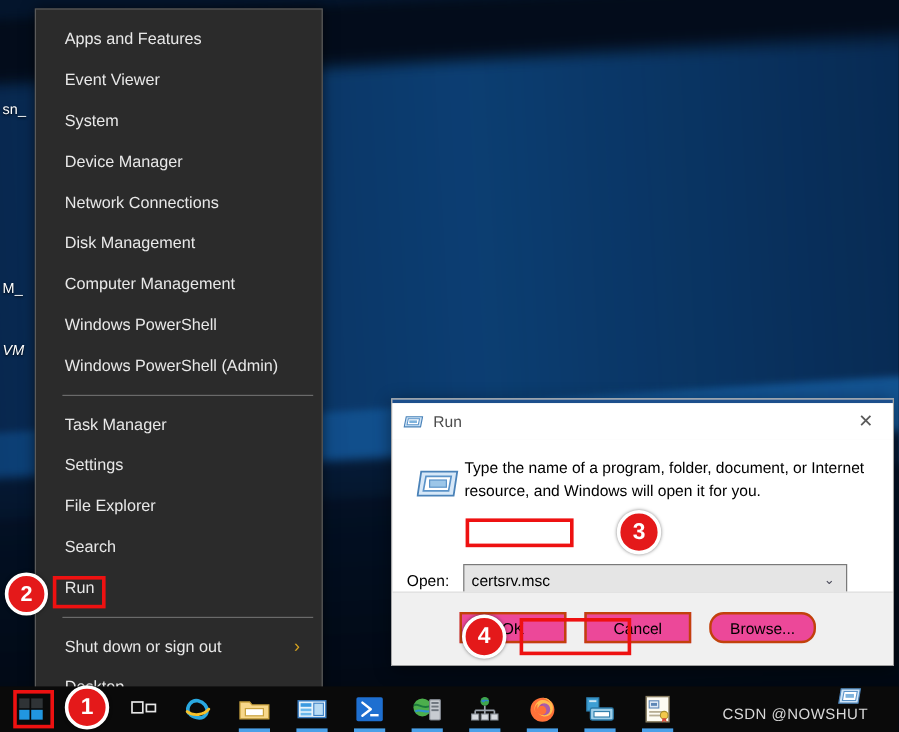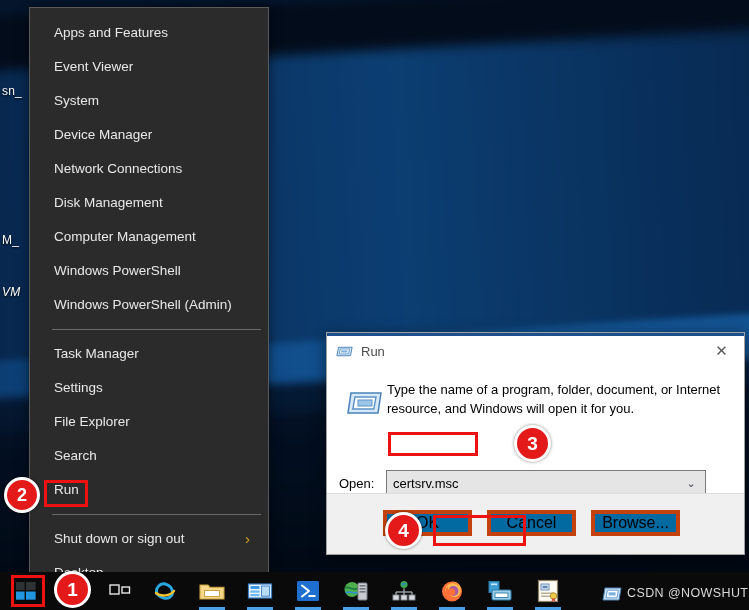--- a/index.html
+++ b/index.html
@@ -250,32 +250,32 @@
     display: flex;
     align-items: center;
     font-size: 12.5px;
     color: #000;
   }
   .uac-shield { width: 16px; height: 16px; margin-right: 8px; display:block; }
   .run-btn {
     position: absolute;
     top: 16px;
     height: 26px;
-    background: #0369a1;
-    border: 4px solid #c2410c;
+    background: #ec4899;
+    border: 2px solid #c2410c;
     box-sizing: border-box;
-    font-size: 16px;
+    font-size: 13px;
     color: #000;
     display: flex;
     align-items: center;
     justify-content: center;
   }
   .btn-ok     { left: 56px;  width: 89px; }
   .btn-cancel { left: 160px; width: 89px; }
-  .btn-browse { left: 264px; width: 89px; }
+  .btn-browse { left: 264px; width: 89px; border-radius: 12px; }
 
   
   .taskbar {
     position: absolute;
     left: 0; right: 0; bottom: 0;
     height: 38px;
     background: #0a0a0a;
   }
   .tb-item {
     position: absolute;
@@ -290,24 +290,25 @@
     position: absolute;
     bottom: 0;
     left: 7px; right: 7px;
     height: 3px;
     background: #4aa0e8;
   }
   .tb-watermark {
     position: absolute;
     left: 602px; bottom: 8px;
     display: flex;
-    align-items: flex-start;
+    align-items: flex-end;
     color: #d8d8d8;
     font-size: 12.5px;
     letter-spacing: .4px;
+    flex-direction: column;
   }
   .tb-watermark-icon { width: 20px; height: 16px; margin-right: 5px; display:block; }
 </style>
 </head>
 <body>
 
 <div id="screen">
 
   <div class="wallpaper">
     <div class="wallpaper-band band3"></div>

